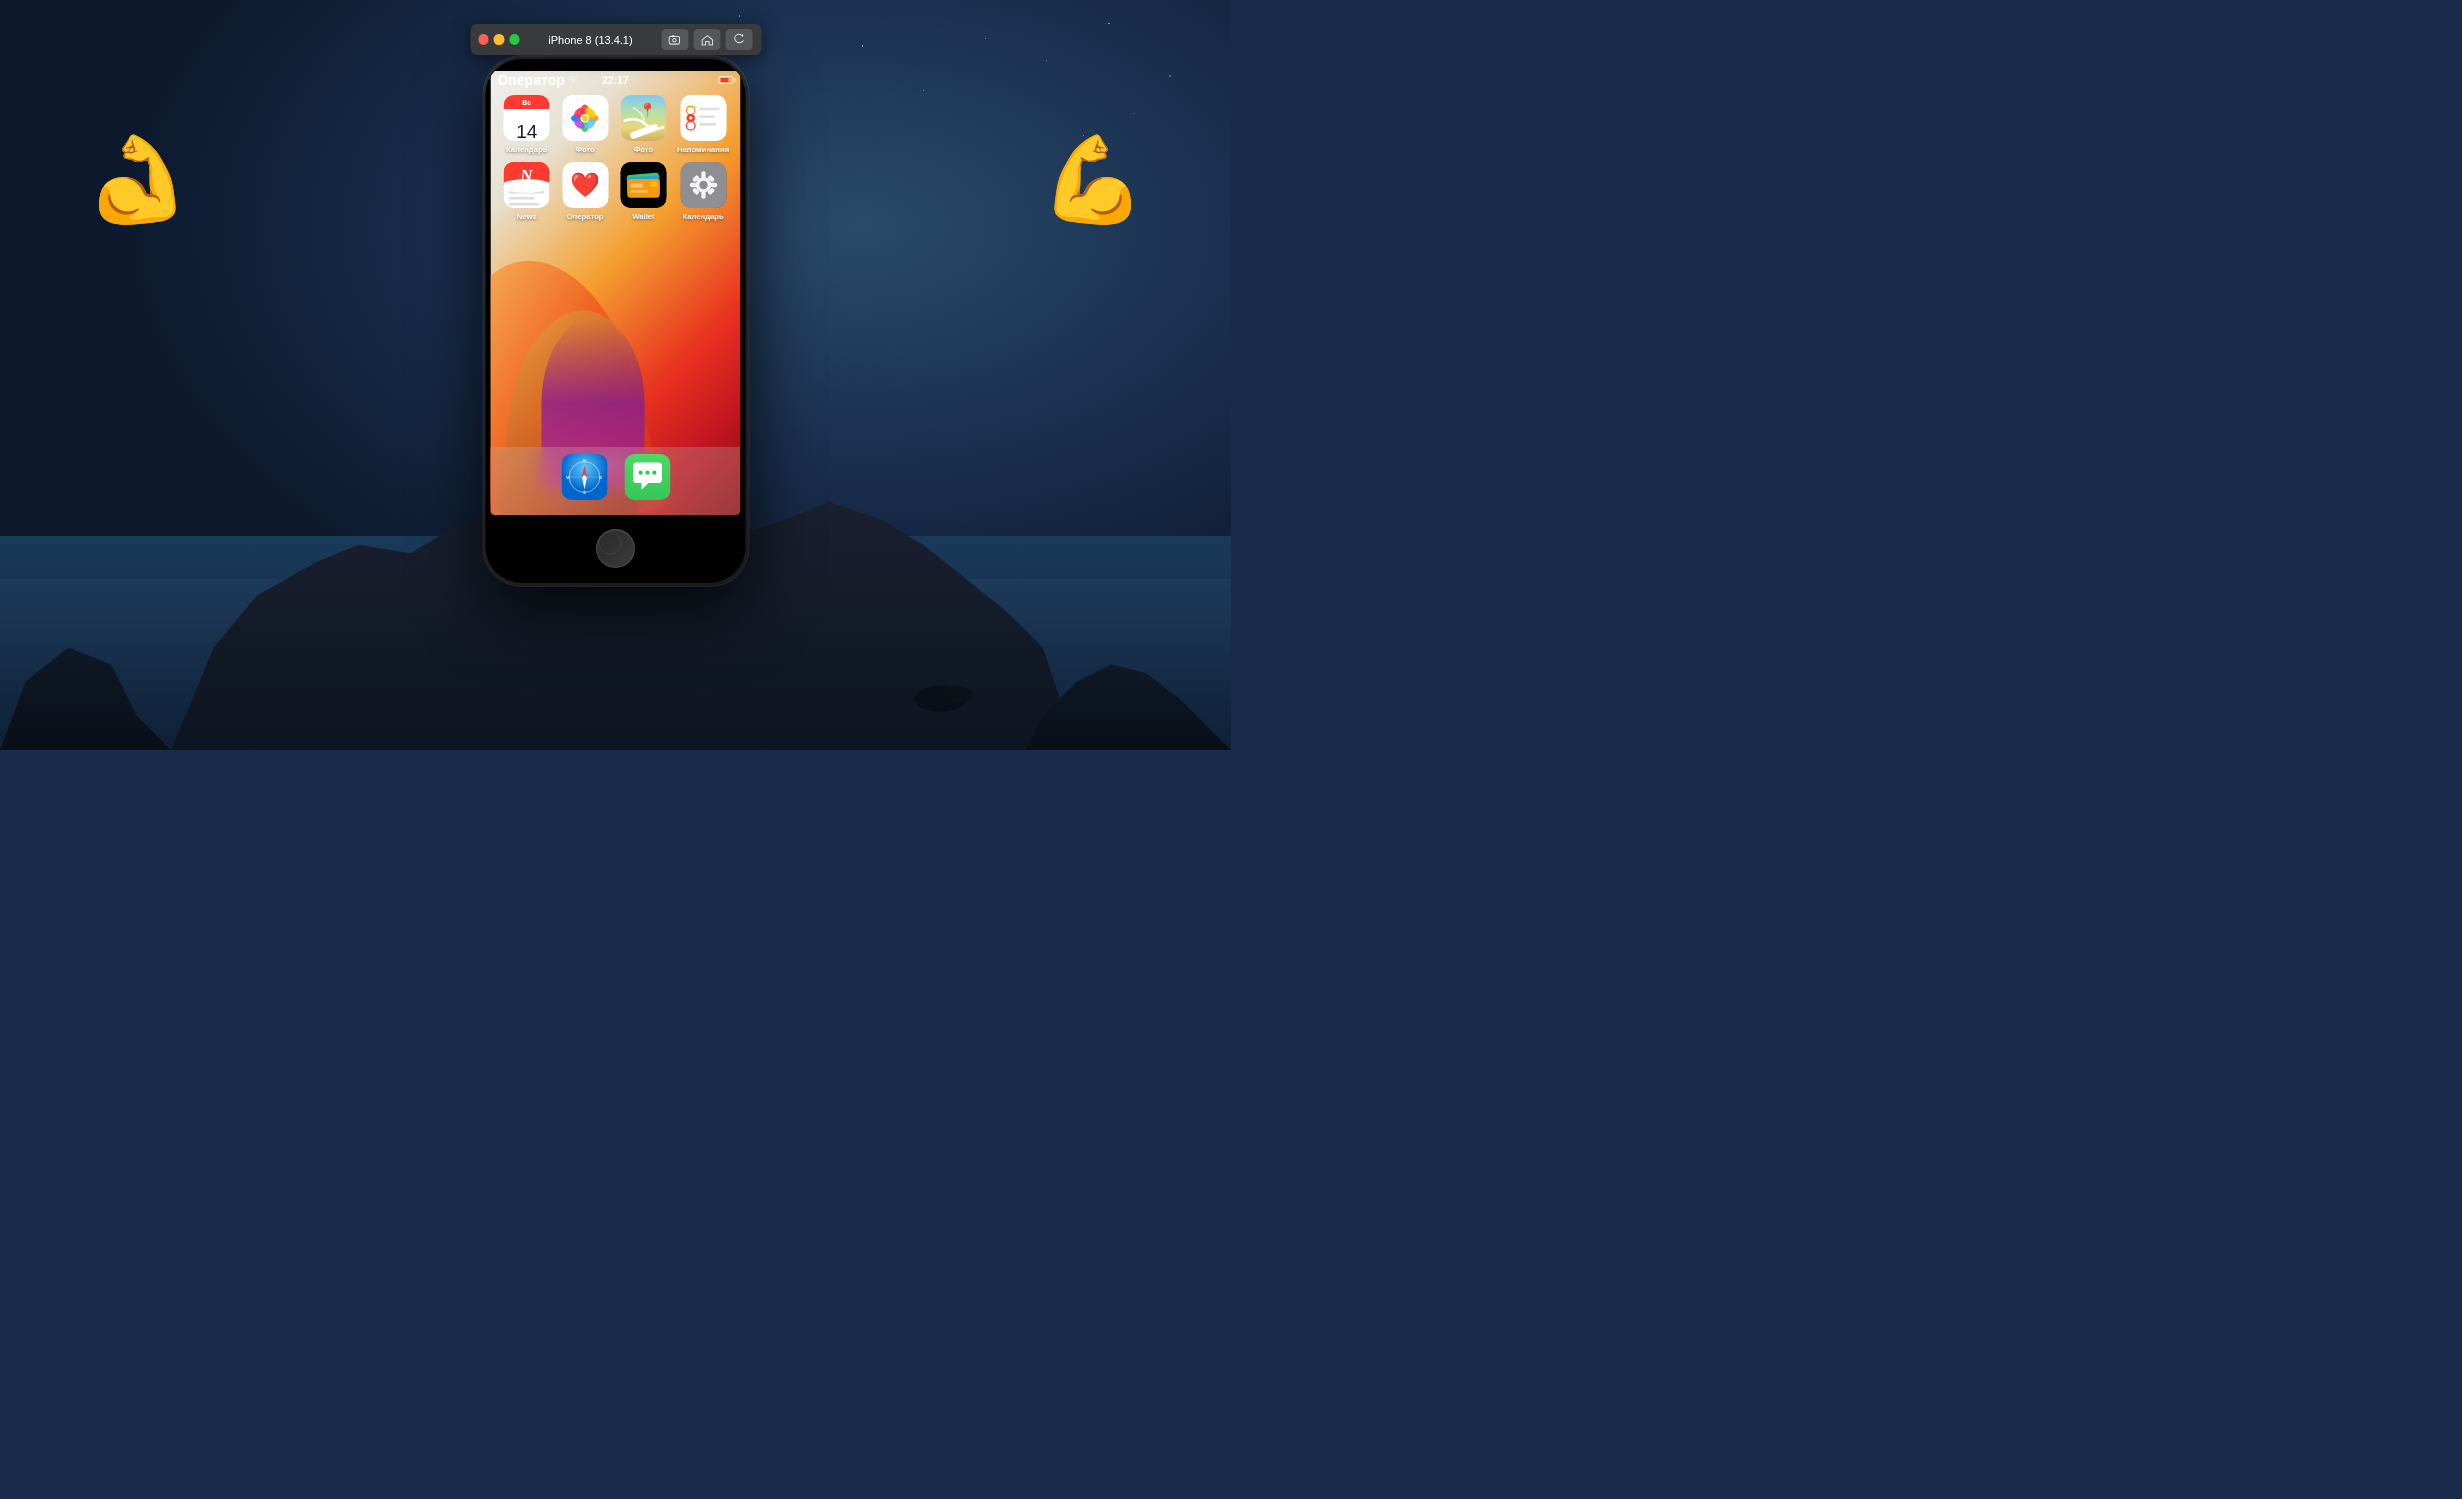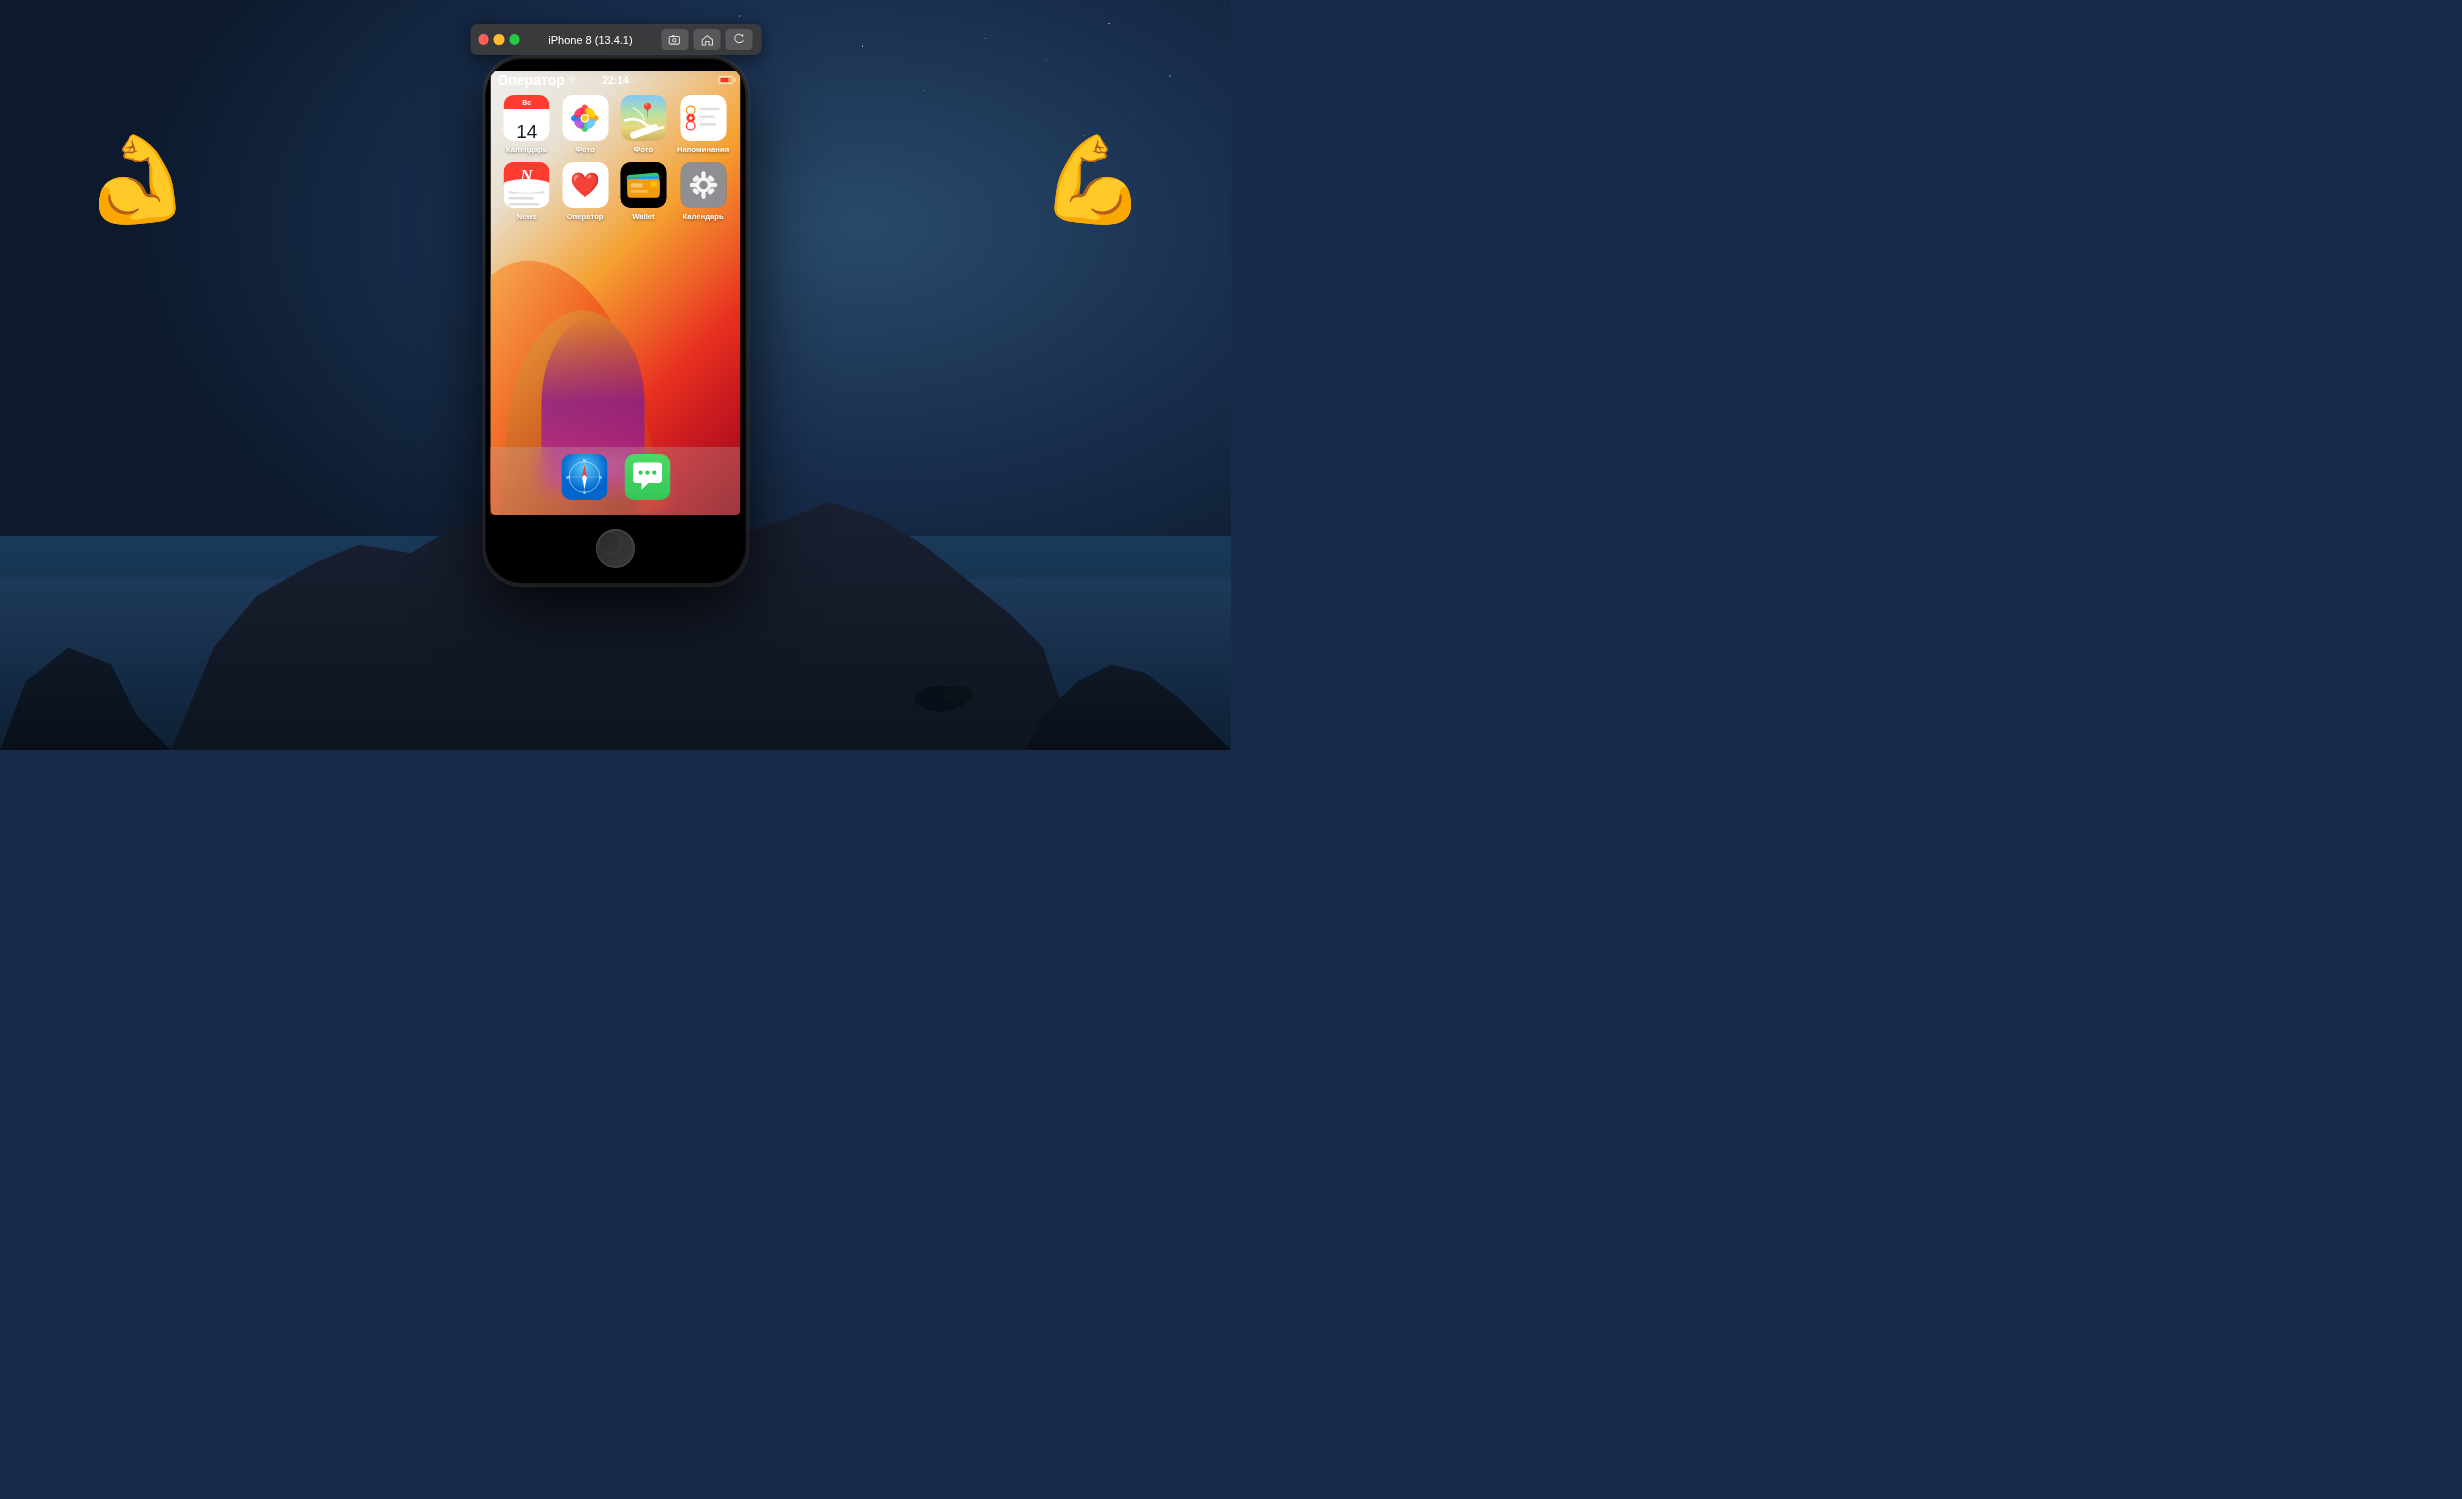--- a/index.html
+++ b/index.html
@@ -567,21 +567,21 @@
             <div class="status-left">
               <span>Оператор</span>
               <span class="wifi-icon">
                 <svg width="10.3" height="8.5" viewBox="0 0 12 10" fill="white">
                   <path d="M6 8.5C6.55 8.5 7 8.05 7 7.5S6.55 6.5 6 6.5 5 6.95 5 7.5 5.45 8.5 6 8.5Z"></path>
                   <path d="M6 5C7.1 5 8.1 5.45 8.8 6.15L9.5 5.45C8.6 4.55 7.35 4 6 4S3.4 4.55 2.5 5.45L3.2 6.15C3.9 5.45 4.9 5 6 5Z" opacity="0.8"></path>
                   <path d="M6 2.5C7.9 2.5 9.6 3.3 10.8 4.55L11.5 3.85C10.1 2.4 8.15 1.5 6 1.5S1.9 2.4 0.5 3.85L1.2 4.55C2.4 3.3 4.1 2.5 6 2.5Z" opacity="0.5"></path>
                 </svg>
               </span>
             </div>
-            <div class="status-time">22:14</div>
+            <div class="status-time">22:17</div>
             <div class="status-right">
               <div class="battery">
                 <div class="battery-fill"></div>
               </div>
             </div>
           </div>
 
           <div class="app-grid">
 
             <div class="app-item">

